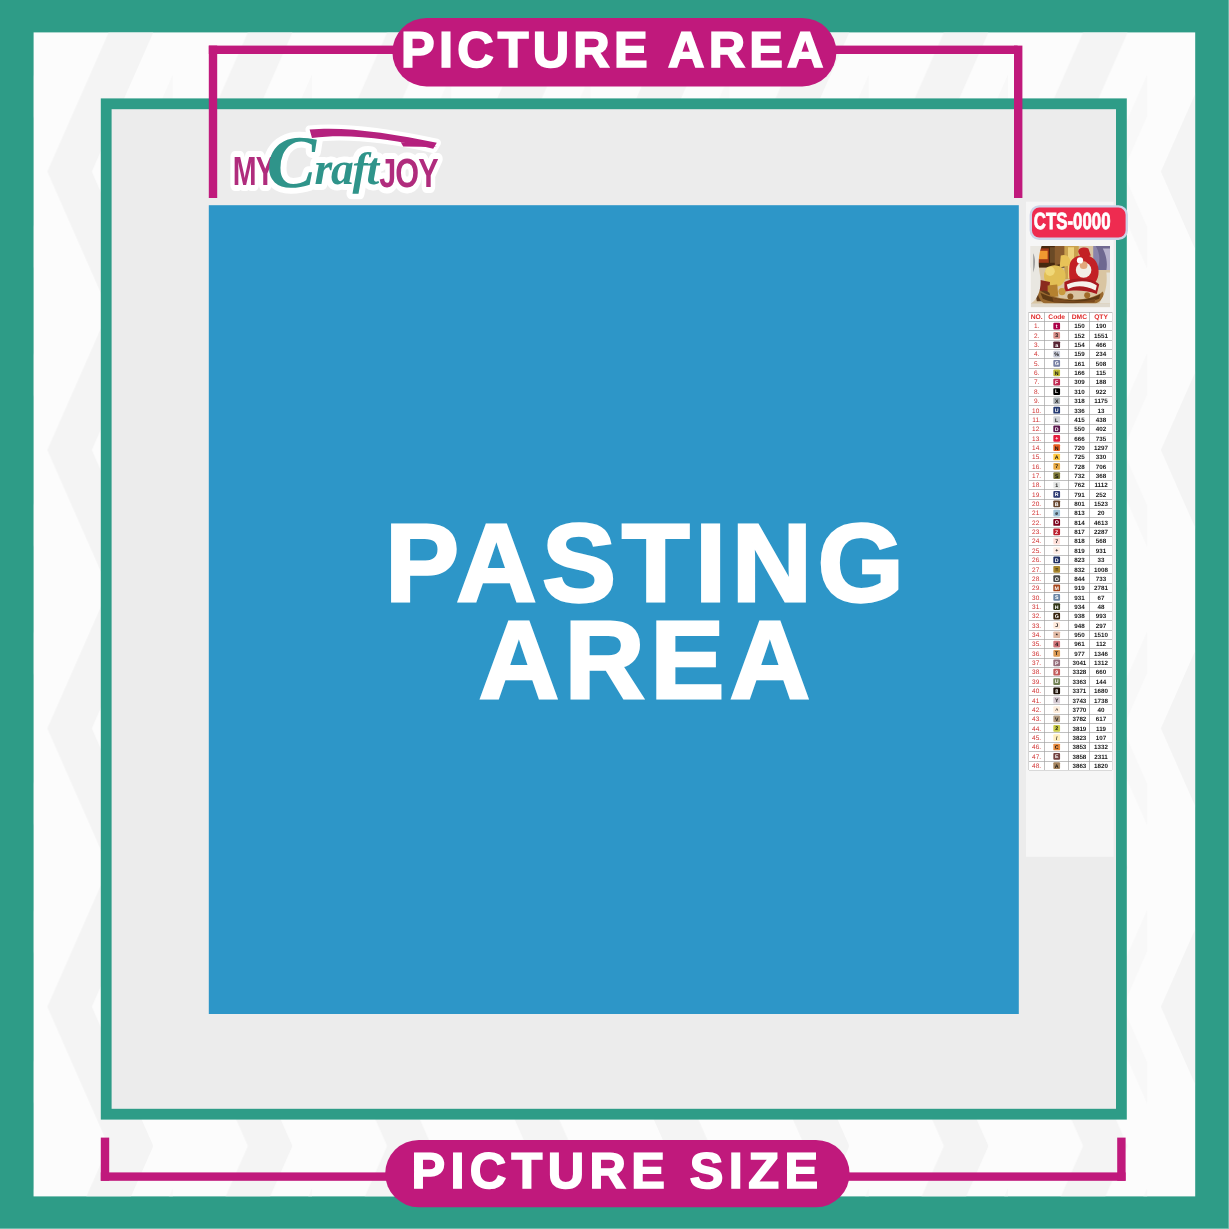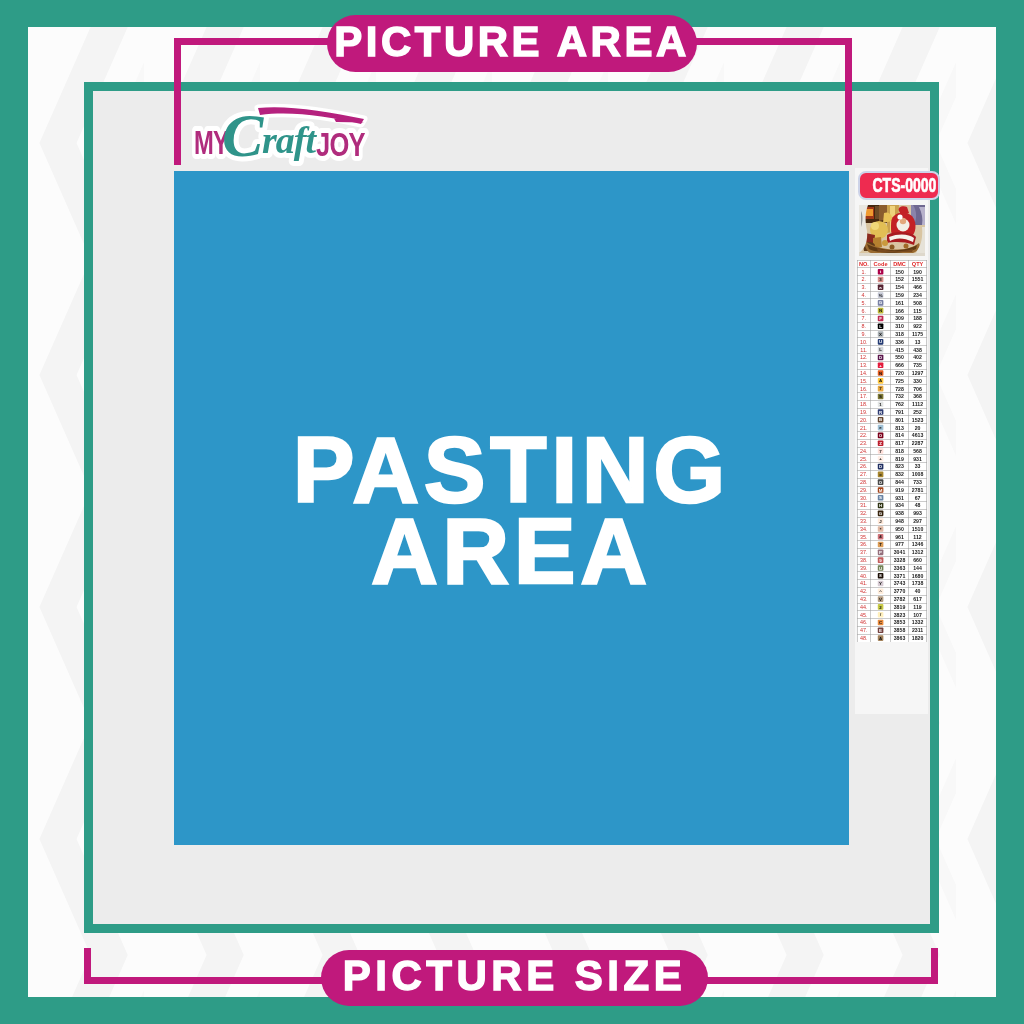--- a/index.html
+++ b/index.html
@@ -26,21 +26,21 @@
     <rect width="968" height="970" fill="url(#chv)"></rect>
   </svg>
 
   <div class="abs" id="canvas" style="left:84px;top:82px;width:855px;height:851px;background:#2E9C87;"></div>
 
   <div class="abs" style="left:93px;top:91px;width:837px;height:833px;background:#ECECEC;"></div>
 
   <div class="abs" id="blue" style="left:174px;top:171px;width:675px;height:674px;background:#2D96C8;"></div>
 
   <div class="abs" style="left:174px;top:430px;width:675px;text-align:center;color:#fff;font-weight:bold;
-       font-size:92px;line-height:81px;letter-spacing:5px;-webkit-text-stroke:2.6px #fff;">PASTING<br>AREA</div>
+       font-size:92px;line-height:81px;letter-spacing:5px;padding-left:28px;-webkit-text-stroke:2.6px #fff;">PASTING<br>AREA</div>
 
   <div class="abs mline" style="left:174px;top:38px;width:674px;height:7px;"></div>
 
   <div class="abs mline" style="left:174px;top:38px;width:7px;height:127px;"></div>
 
   <div class="abs mline" style="left:845px;top:38px;width:7px;height:127px;"></div>
 
   <div class="abs pill" style="left:327px;top:15px;width:370px;height:57px;font-size:42px;letter-spacing:3.5px;">PICTURE AREA</div>
 
   <div class="abs mline" style="left:84px;top:977px;width:854px;height:7px;"></div>
@@ -68,21 +68,21 @@
       <text transform="translate(36,64)" font-family="Liberation Serif" font-style="italic" font-weight="bold" font-size="62" fill="#2F948A">C</text>
       <text transform="translate(76,61)" font-family="Liberation Serif" font-style="italic" font-weight="bold" font-size="38" letter-spacing="-1" fill="#2F948A">raft</text>
       <path d="M72,16 C100,13 140,19 178,27 L175,32 C140,24 105,19 74,23 Z" fill="#B5217E"></path>
       <path d="M148,26.5 C160,27 170,28.5 178,30.5 L150,30 Z" fill="#B5217E"></path>
     </g>
   </svg>
 
   <div class="abs" style="left:855px;top:168px;width:73px;height:546px;background:#f6f6f6;"></div>
 
   <div class="abs" style="left:858px;top:171px;width:82px;height:29px;background:#EE2B50;border:2px solid #cdd3e8;
-       border-radius:8px;box-sizing:border-box;display:flex;align-items:center;justify-content:flex-start;
+       border-radius:8px;box-sizing:border-box;display:flex;align-items:center;justify-content:flex-end;
        color:#fff;font-weight:bold;-webkit-text-stroke:0.7px #fff;font-size:19.5px;white-space:nowrap;">
       <span style="display:inline-block;transform:scaleX(0.72);letter-spacing:0px;">CTS-0000</span>
     </div>
 
   <svg class="abs" id="santa" style="left:859px;top:205px;" width="66" height="51" viewBox="0 0 66 51">
 
     <rect width="66" height="51" fill="#d9c5a2"></rect>
 
     <rect x="0" y="0" width="30" height="18" fill="#45280f"></rect>
     <rect x="4" y="2" width="11" height="12" fill="#a03818"></rect>

